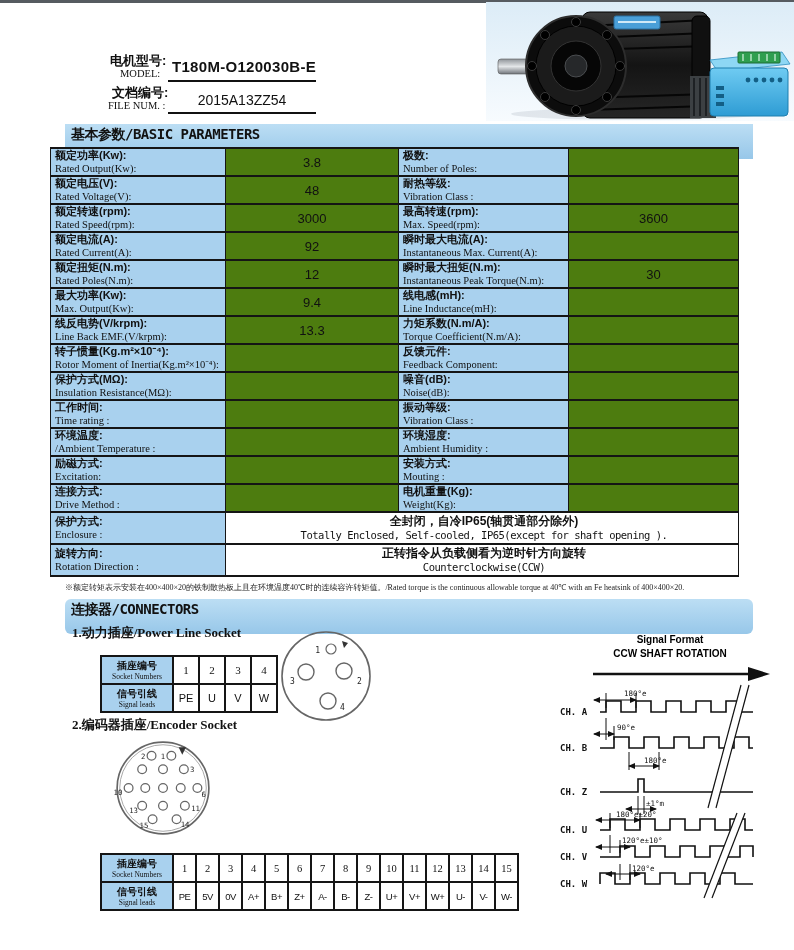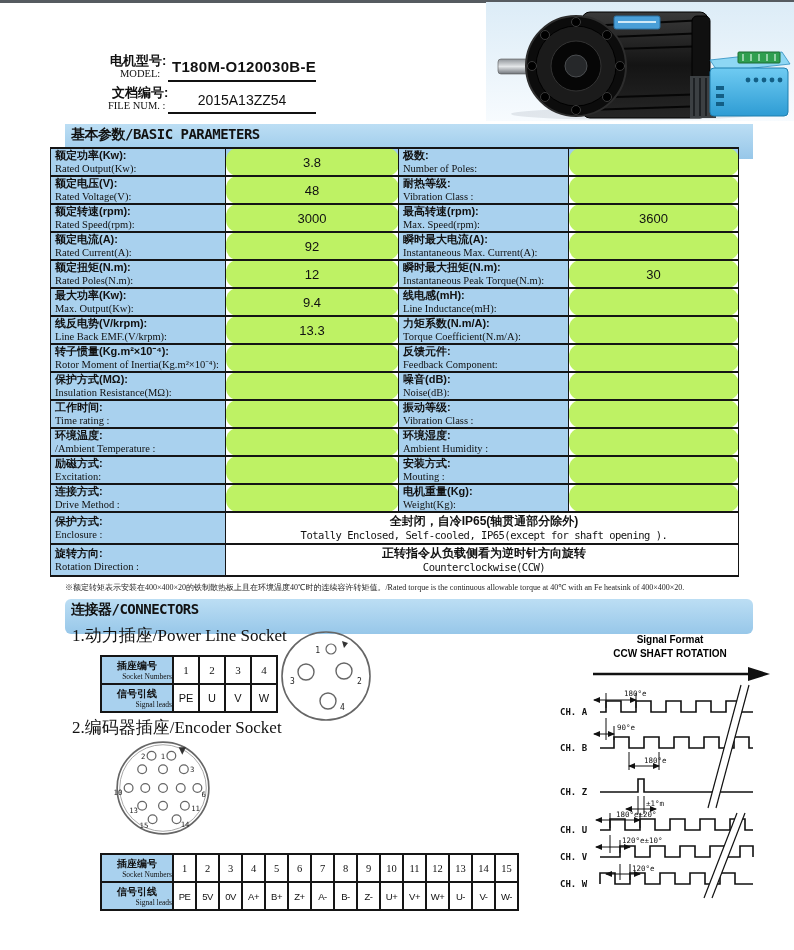--- a/index.html
+++ b/index.html
@@ -20,37 +20,37 @@
        background:linear-gradient(#bcdef4,#97c7e9);
        font-weight:bold;font-size:14px;padding-left:6px;box-sizing:border-box;
        font-family:"DejaVu Sans Mono","Liberation Sans",monospace;letter-spacing:-0.5px;}
 
   
   table{border-collapse:collapse;}
   #ptable{left:50px;top:147px;width:688px;table-layout:fixed;}
   #ptable td{border:1px solid #151515;border-top-width:2px;border-bottom-width:2px;
              padding:0 0 0 4px;vertical-align:middle;overflow:hidden;}
   #ptable td.lb{background:#a9d1ee;height:26px;}
-  #ptable td.vl{background:#bef264;text-align:center;font-size:13px;padding:0;border-radius:12px;}
+  #ptable td.vl{background:#4d7c0f;text-align:center;font-size:13px;padding:0;}
   .cn{font-weight:bold;font-size:11px;line-height:13px;white-space:nowrap;}
   .en{font-family:"Liberation Serif",serif;font-size:10.5px;line-height:13px;white-space:nowrap;}
   td.sp{background:#fff;text-align:center;padding:0;}
   .spcn{font-weight:bold;font-size:12px;line-height:15px;}
   .spen{font-family:"DejaVu Sans Mono",monospace;font-size:10.5px;line-height:13px;letter-spacing:-0.5px;}
 
   #footnote{left:65px;top:581px;width:688px;font-size:8px;
             font-family:"Liberation Serif",serif;color:#222;white-space:nowrap;}
 
-  .subhead{font-family:"Liberation Serif",serif;font-weight:normal;font-size:17px;}
+  .subhead{font-family:"Liberation Serif",serif;font-weight:bold;font-size:13px;}
 
   
   .ctable td{border:2px solid #151515;text-align:center;vertical-align:middle;padding:0;background:#fff;}
   .ctable td.hd{background:#a9d1ee;}
   .hcn{font-weight:bold;font-size:10px;line-height:12px;}
-  .hen{font-family:"Liberation Serif",serif;font-size:7.5px;line-height:9px;text-align:right;}
+  .hen{font-family:"Liberation Serif",serif;font-size:7.5px;line-height:9px;}
   #ptbl{left:100px;top:655px;}
   #ptbl td{height:26px;font-size:11px;}
   #ptbl td.hd{width:70px;}
   #ptbl td.c{width:24px;font-family:"Liberation Serif",serif;}
   #ptbl td.c2{width:24px;font-size:11px;}
   #etbl{left:100px;top:853px;}
   #etbl td{height:26px;font-size:10px;}
   #etbl td.hd{width:70px;}
   #etbl td.c{width:21px;font-family:"Liberation Serif",serif;font-size:10.5px;}
   #etbl td.c2{width:21px;font-size:9.5px;letter-spacing:-0.5px;}

